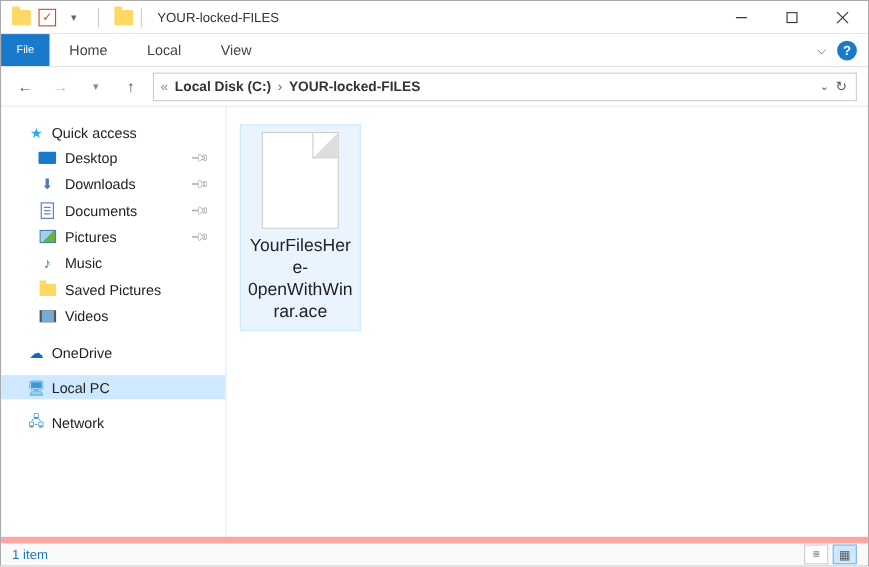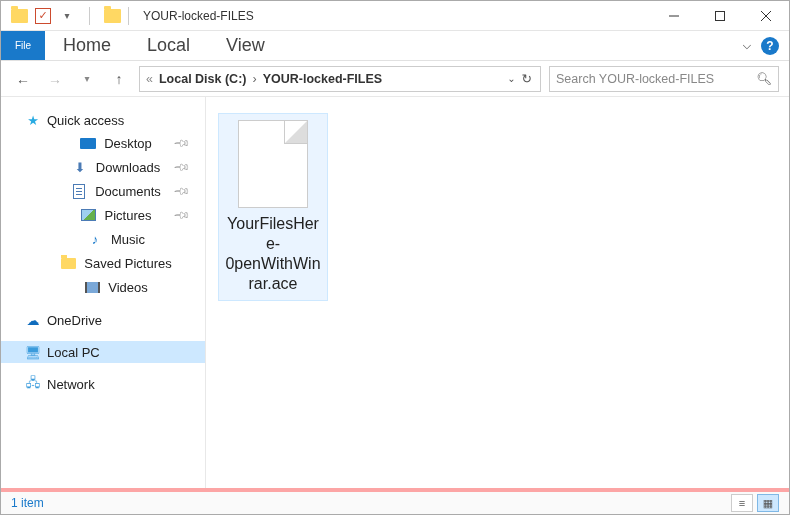--- a/index.html
+++ b/index.html
@@ -11,37 +11,37 @@
     .qat-item { width:20px; height:20px; display:flex; align-items:center; justify-content:center; }
     .title-sep { width:1px; height:18px; background:#ccc; margin:0 6px; }
     .folder-small { width:17px; height:14px; background:#ffd863; border-radius:1px; position:relative; }
     .folder-small::before { content:""; position:absolute; top:-3px; left:0; width:7px; height:3px; background:#ffd863; border-radius:1px 1px 0 0; }
     .title-text { margin-left:8px; font-size:12px; color:#333; }
     .winbtns { margin-left:auto; display:flex; }
     .winbtn { width:46px; height:30px; display:flex; align-items:center; justify-content:center; font-size:12px; color:#333; }
     
     .ribbon { height:30px; display:flex; align-items:stretch; border-bottom:1px solid #e1e1e1; background:#fff; }
     .file-tab { width:44px; background:#1979ca; color:#ffffff; display:flex; align-items:center; justify-content:center; font-size:10px; }
-    .rtab { padding:0 18px; display:flex; align-items:center; font-size:18px; color:#444; }
+    .rtab { padding:0 18px; display:flex; align-items:center; font-size:13px; color:#444; }
     .ribbon-right { margin-left:auto; display:flex; align-items:center; gap:10px; padding-right:10px; }
     .help-badge { width:18px; height:18px; border-radius:50%; background:#1979ca; color:#fff; display:flex; align-items:center; justify-content:center; font-size:12px; font-weight:bold; }
     
     .navrow { height:36px; display:flex; align-items:center; gap:8px; padding:0 10px; border-bottom:1px solid #e8e8e8; }
     .navbtn { width:24px; height:24px; display:flex; align-items:center; justify-content:center; color:#555; font-size:14px; }
     .address { flex:1; height:26px; border:1px solid #ccc; display:flex; align-items:center; padding:0 4px; font-size:12.5px; color:#333; background:#fff; }
     .crumb { padding:0 4px;font-weight:bold; }
     .crumb-sep { color:#666; padding:0 2px; }
     .addr-right { margin-left:auto; display:flex; align-items:center; gap:6px; padding-right:4px; color:#555; }
     .search { width:230px; height:26px; border:1px solid #ccc; display:flex; align-items:center; padding:0 6px; font-size:12.5px; color:#888; background:#fff; }
     .search .mag { margin-left:auto; color:#555; }
     
     .body { flex:1; display:flex; overflow:hidden; }
     .sidebar { width:205px; border-right:1px solid #e8e8e8; padding:12px 0 4px 0; overflow:auto; }
     .tree-h { display:flex; align-items:center; gap:6px; padding:3px 8px 3px 16px; font-size:13px; color:#222; }
-    .tree-item { display:flex; align-items:center; gap:8px; padding:4px 8px 4px 34px; font-size:13px; color:#222; position:relative;justify-content:center; }
+    .tree-item { display:flex; align-items:center; gap:8px; padding:4px 8px 4px 34px; font-size:13px; color:#222; position:relative; }
     .pin { position:absolute; right:16px; color:#888; font-size:11px; transform:rotate(45deg); }
     .icon { width:16px; height:16px; display:flex; align-items:center; justify-content:center; }
     .i-star { color:#29abe2; }
     .i-desktop { width:16px; height:11px; background:#1979ca; border-radius:1px; }
     .i-dl { color:#4b7bb5; }
     .i-doc { width:12px; height:15px; border:1px solid #4b7bb5; background:#fff; position:relative; }
     .i-doc::after { content:""; position:absolute; left:2px; top:3px; right:2px; height:1px; background:#4b7bb5; box-shadow:0 3px 0 #4b7bb5, 0 6px 0 #4b7bb5; }
     .i-pic { width:15px; height:12px; border:1px solid #4b7bb5; background:linear-gradient(135deg,#9ed0f0 50%,#66b14c 50%); }
     .i-music { color:#1979ca; }
     .i-folder { width:15px; height:11px; background:#ffd863; border-radius:1px; position:relative; }
@@ -52,21 +52,21 @@
     .i-pc { color:#3a9bdc; }
     .i-net { color:#3a9bdc; }
     .spacer { height:10px; }
     
     .content { flex:1; padding:16px 12px; display:flex; align-items:flex-start; }
     .file-tile { width:110px; text-align:center; border:1px solid #cde8ff; background:#eaf4ff; padding:6px; }
     .file-thumb { width:70px; height:88px; margin:0 auto 6px; background:#fff; border:1px solid #ccc; position:relative; }
     .file-thumb::after { content:""; position:absolute; top:0; right:0; width:22px; height:22px; background:linear-gradient(135deg,#fff 48%,#ddd 52%); border-left:1px solid #ccc; border-bottom:1px solid #ccc; }
     .file-label { font-size:16px; color:#222; word-break:break-word; line-height:1.25; }
     
-    .status { height:26px; border-top:4px solid #fca5a5; display:flex; align-items:center; padding:0 10px; font-size:12px; color:#1979ca; background:#fafafa; }
+    .status { height:26px; border-top:6px solid #fca5a5; display:flex; align-items:center; padding:0 10px; font-size:12px; color:#1979ca; background:#fafafa; }
     .viewbtns { margin-left:auto; display:flex; gap:4px; }
     .vbtn { width:22px; height:18px; border:1px solid #ccc; display:flex; align-items:center; justify-content:center; font-size:11px; color:#555; background:#fff; }
     .vbtn.active { background:#cde8ff; border-color:#7fb8e6; }
   </style>
 </head>
 <body>
 
 <div class="window">
 
   <div class="titlebar">
@@ -122,24 +122,20 @@
     <div class="address">
       <span class="crumb-sep" style="color:#888;">«</span>
       <span class="crumb">Local Disk (C:)</span>
       <span class="crumb-sep">›</span>
       <span class="crumb">YOUR-locked-FILES</span>
       <span class="addr-right">
         <span style="font-size:10px;">⌄</span>
         <span>↻</span>
       </span>
     </div>
-    <div class="search">
-      <span>Search YOUR-locked-FILES</span>
-      <span class="mag">🔍︎</span>
-    </div>
   </div>
 
   <div class="body">
     <div class="sidebar">
       <div class="tree-h" style="position:relative;padding-left:24px;">
         <span class="icon i-star">★</span>
         <span>Quick access</span>
       </div>
       <div class="tree-item">
         <span class="icon">

